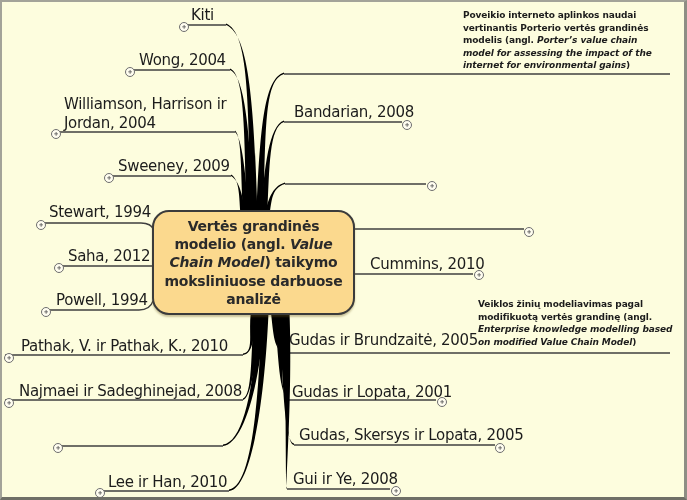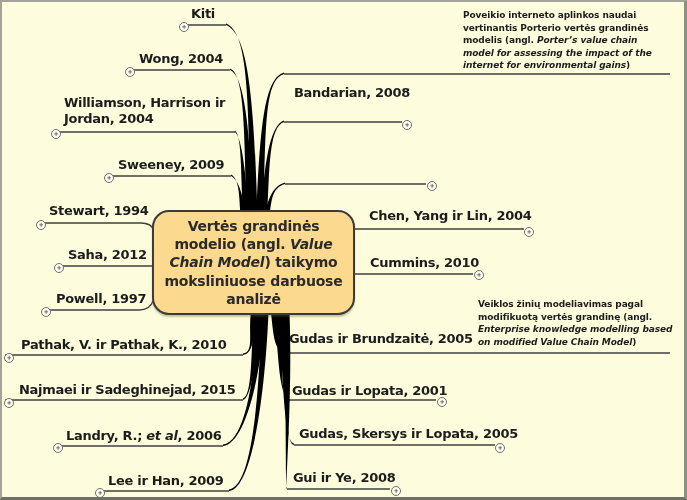--- a/index.html
+++ b/index.html
@@ -12,21 +12,21 @@
     border-left:2px solid #a3a399;
     border-right:3px solid #8e8e84;
     border-bottom:3px solid #6f6f66;
     overflow:hidden;
     font-family:"DejaVu Sans", sans-serif;
   }
   #branches{position:absolute;left:0;top:0;z-index:1;}
   #branches path.u{stroke:#3f3f3f;stroke-width:1.3;fill:none;}
   .lbl{
     position:absolute;z-index:3;
-    font-weight:bold;font-size:13px;line-height:1.25;
+    font-weight:normal;font-size:15px;line-height:1.25;
     color:#1c1c1c;white-space:nowrap;letter-spacing:-0.3px;
   }
   .lbl.wrap{white-space:normal;}
   .note{
     position:absolute;z-index:3;
     font-weight:bold;font-size:9px;line-height:1.4;
     color:#1c1c1c;letter-spacing:-0.1px;
   }
   .center-node{
     position:absolute;z-index:2;
@@ -100,28 +100,26 @@
   <div class="center-node">
     <p><span>Vertės grandinės modelio (angl. </span><i>Value Chain Model</i><span>) taikymo moksliniuose darbuose analizė</span></p>
   </div>
 
   <div class="lbl" style="left:189px;top:4px">Kiti</div>
   <div class="lbl" style="left:137px;top:49px">Wong, 2004</div>
   <div class="lbl wrap" style="left:62px;top:93px;width:168px">Williamson, Harrison ir Jordan, 2004</div>
   <div class="lbl" style="left:116px;top:155px">Sweeney, 2009</div>
   <div class="lbl" style="left:47px;top:201px">Stewart, 1994</div>
   <div class="lbl" style="left:66px;top:245px">Saha, 2012</div>
-  <div class="lbl" style="left:54px;top:289px">Powell, 1997</div>
+  <div class="lbl" style="left:54px;top:289px">Powell, 1994</div>
   <div class="lbl" style="left:19px;top:335px">Pathak, V. ir Pathak, K., 2010</div>
-  <div class="lbl" style="left:17px;top:380px">Najmaei ir Sadeghinejad, 2015</div>
-  <div class="lbl" style="left:64px;top:426px"><span>Landry, R.; </span><i>et al</i><span>, 2006</span></div>
-  <div class="lbl" style="left:106px;top:471px">Lee ir Han, 2009</div>
+  <div class="lbl" style="left:17px;top:380px">Najmaei ir Sadeghinejad, 2008</div>
+  <div class="lbl" style="left:106px;top:471px">Lee ir Han, 2010</div>
 
-  <div class="lbl" style="left:292px;top:83px">Bandarian, 2008</div>
-  <div class="lbl" style="left:367px;top:206px">Chen, Yang ir Lin, 2004</div>
+  <div class="lbl" style="left:292px;top:101px">Bandarian, 2008</div>
   <div class="lbl" style="left:368px;top:253px">Cummins, 2010</div>
   <div class="lbl" style="left:287px;top:329px">Gudas ir Brundzaitė, 2005</div>
   <div class="lbl" style="left:290px;top:381px">Gudas ir Lopata, 2001</div>
   <div class="lbl" style="left:297px;top:424px">Gudas, Skersys ir Lopata, 2005</div>
   <div class="lbl" style="left:291px;top:468px">Gui ir Ye, 2008</div>
 
   <div class="note" style="left:461px;top:7px;width:206px"><span>Poveikio interneto aplinkos naudai vertinantis Porterio vertės grandinės modelis (angl. </span><i>Porter’s value chain model for assessing the impact of the internet for environmental gains</i><span>)</span></div>
   <div class="note" style="left:476px;top:296px;width:206px"><span>Veiklos žinių modeliavimas pagal modifikuotą vertės grandinę (angl. </span><i>Enterprise knowledge modelling based on modified Value Chain Model</i><span>)</span></div>
 
   <span class="fold" style="left:177px;top:20px">+</span>

